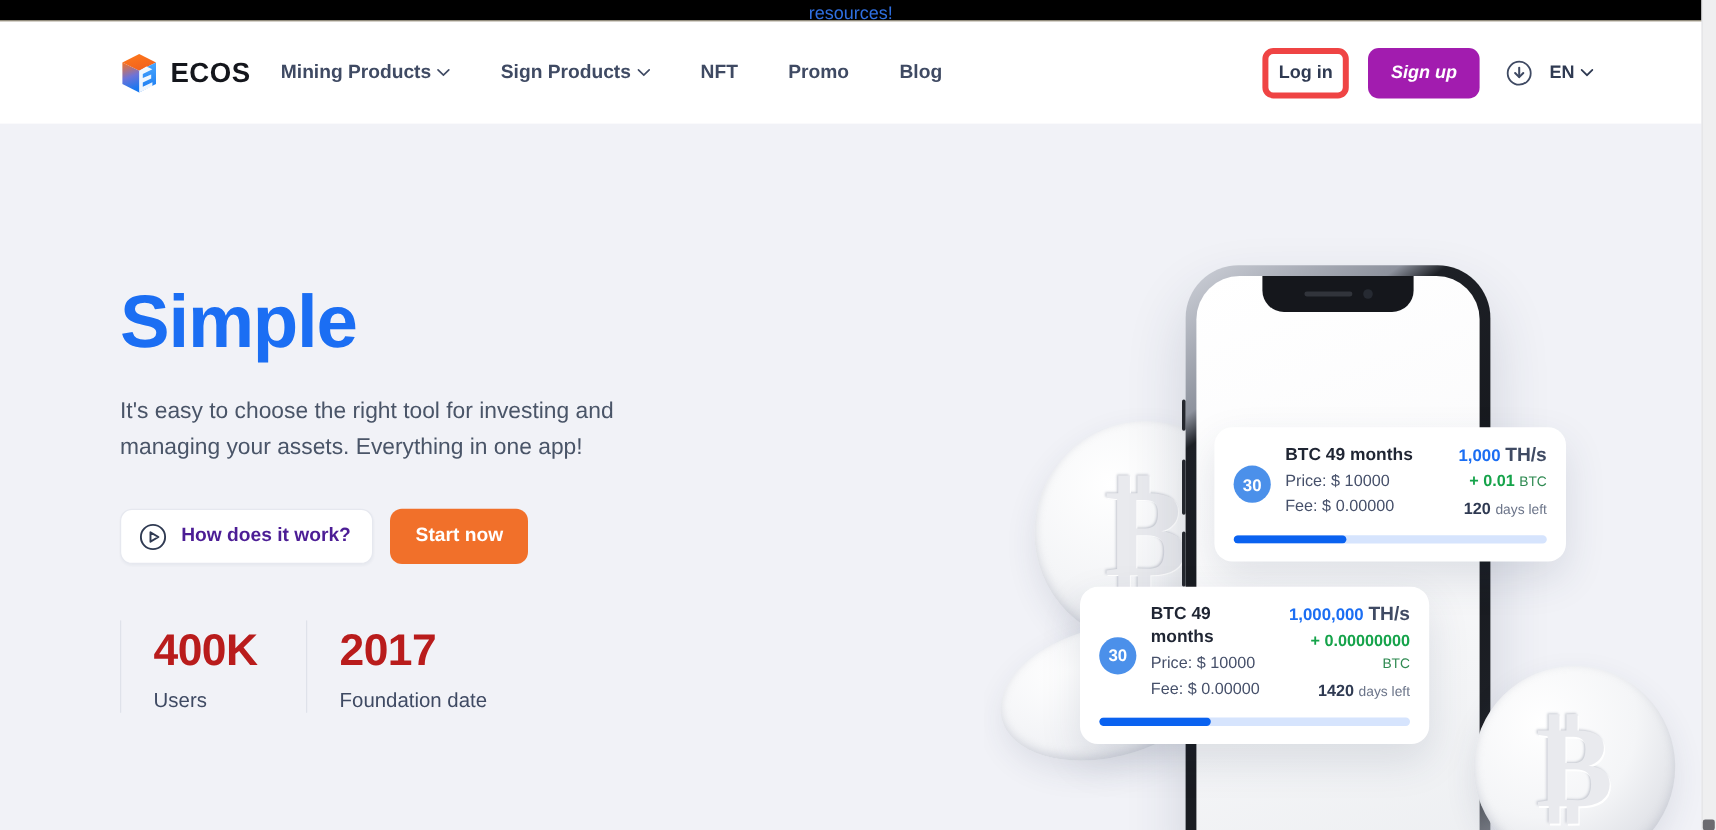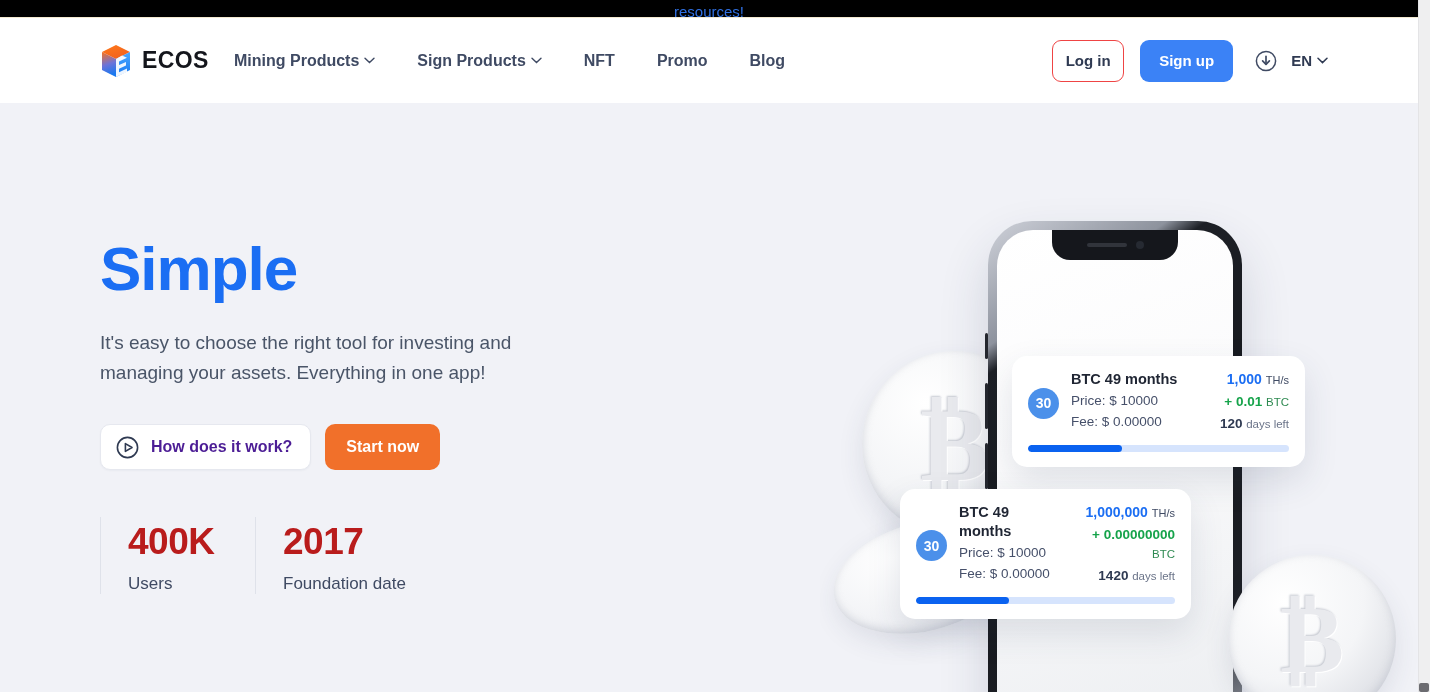--- a/index.html
+++ b/index.html
@@ -51,31 +51,31 @@
   .chev {
     width: 11px; height: 7px; display: block; flex: none;
   }
 
   .header-right {
     position: absolute; right: 90px; top: 50%; transform: translateY(-50%);
     display: flex; align-items: center; gap: 14px;
   }
   .btn-login {
     width: 72px; height: 42px; border-radius: 9px;
-    border: 1px solid #ef4444; background: #fff;
+    border: 5px solid #ef4444; background: #fff;
     font-size: 15px; font-weight: 700; color: #2f3a52;
     display: flex; align-items: center; justify-content: center;
     cursor: pointer;
   }
   .btn-signup {
     height: 42px; padding: 0 19px; border-radius: 9px; border: none;
-    background: #3b82f6; color: #fff;
+    background: #a21caf; color: #fff;
     font-size: 15px; font-weight: 700;
     display: flex; align-items: center; justify-content: center;
-    cursor: pointer; margin-left: 2px;
+    cursor: pointer; margin-left: 2px; font-style: italic;
   }
   .dl-icon { width: 22px; height: 22px; display: block; cursor: pointer; margin-left: 8px;}
   .lang {
     display: flex; align-items: center; gap: 5px;
     font-size: 15px; font-weight: 700; color: #2f3a52; cursor: pointer;
   }
 
   
   .hero-left { position: absolute; left: 100px; top: 103px; width: 620px; }
   .hero-title {
@@ -187,21 +187,21 @@
     color: #fff; font-size: 14px; font-weight: 600;
     display: flex; align-items: center; justify-content: center; flex: none;
     margin-top: 2px;
   }
   .mcard-body { flex: 1; display: flex; justify-content: space-between; }
   .mcard-left { display: flex; flex-direction: column; gap: 2px; }
   .mcard-right { display: flex; flex-direction: column; gap: 2px; align-items: flex-end; text-align: right; }
   .m-title { font-size: 14.5px; font-weight: 700; color: #1f2533; line-height: 19px; }
   .m-line { font-size: 13.5px; color: #46506a; line-height: 19px; }
   .m-hash { font-size: 14px; font-weight: 700; color: #1b6ef3; line-height: 19px; }
-  .m-hash span { font-size: 11px; font-weight: 400; color: #3f4a63; }
+  .m-hash span { font-size: 16px; font-weight: 700; color: #3f4a63; }
   .m-profit { font-size: 13.5px; font-weight: 700; color: #15a34a; line-height: 19px; }
   .m-profit span { font-size: 11.5px; font-weight: 400; color: #2f8a52; }
   .m-days { font-size: 13.5px; font-weight: 700; color: #2f3a52; line-height: 19px; }
   .m-days span { font-size: 11.5px; font-weight: 400; color: #6b7489; }
   .progress {
     margin-top: 11px; height: 7px; border-radius: 4px; background: #d6e4fd; overflow: hidden;
   }
   .progress-fill { height: 100%; border-radius: 4px; background: #0a62f0; }
 
   

